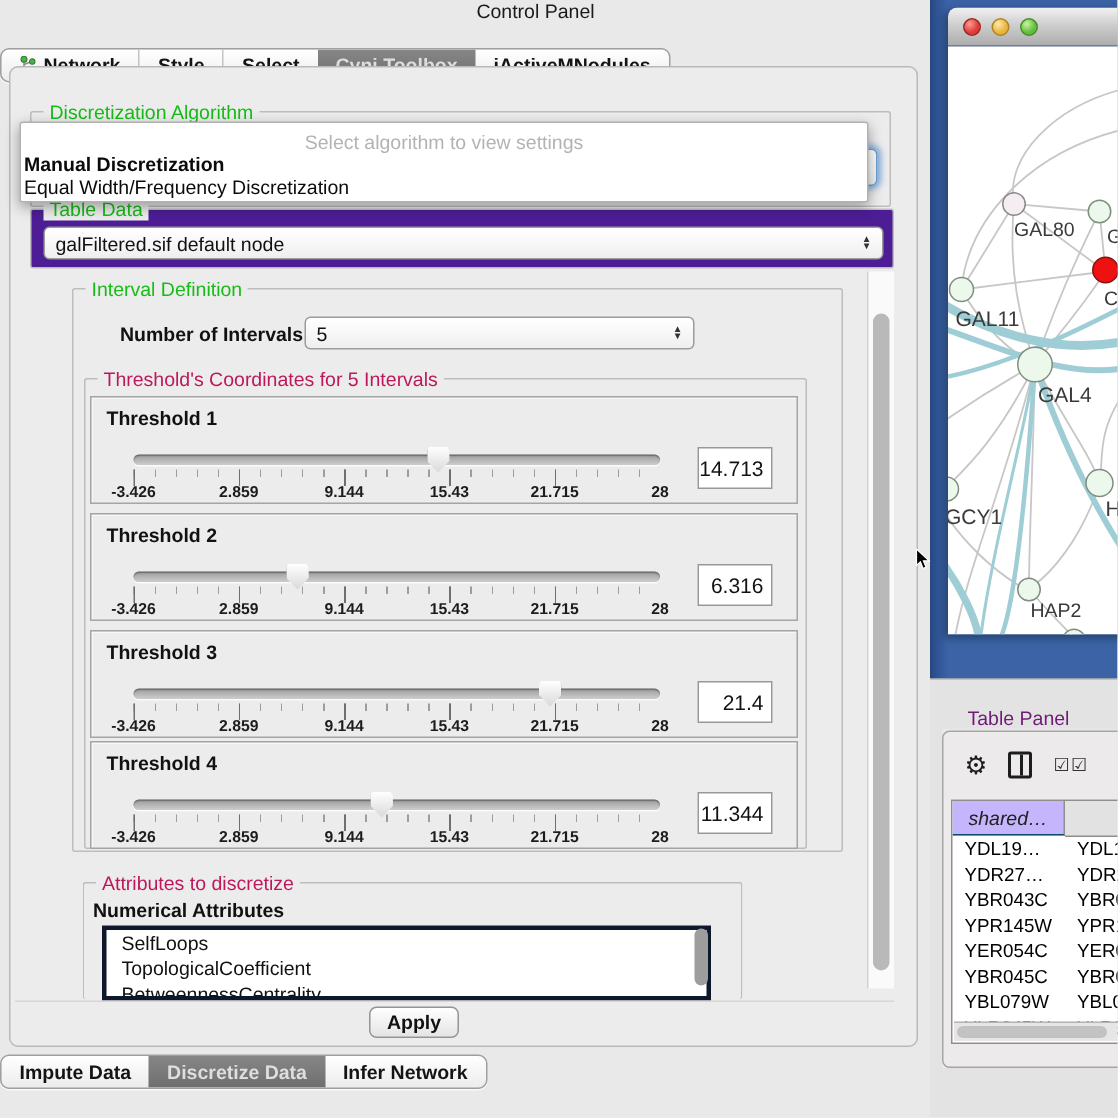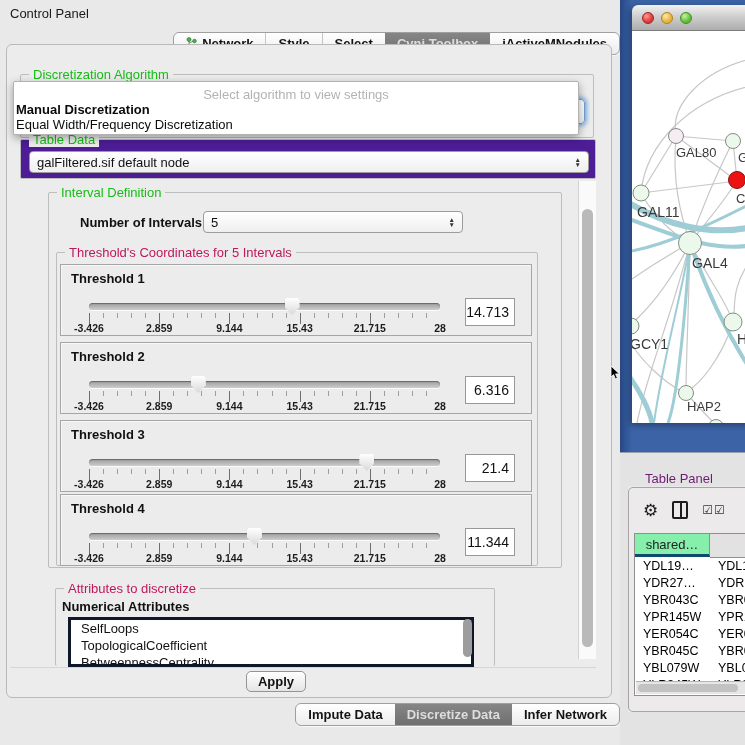--- a/index.html
+++ b/index.html
@@ -5,26 +5,26 @@
   html,body{margin:0;padding:0;}
   body{
     width:745px;height:745px;overflow:hidden;position:relative;
     background:#e9e9e9;font-family:"Liberation Sans",sans-serif;color:#111;
     -webkit-font-smoothing:antialiased;
   }
   .abs{position:absolute;}
 
   
   .control-panel{position:absolute;left:0;top:0;width:620px;height:745px;}
-  .cp-titlebar{position:absolute;left:0;top:0;width:714px;height:26px;display:flex;align-items:center;padding:0 10px;box-sizing:border-box;font-size:13px;color:#1a1a1a;}
+  .cp-titlebar{position:absolute;left:0;top:0;width:714px;height:26px;display:flex;align-items:center;padding:0 10px;box-sizing:border-box;font-size:13px;color:#1a1a1a;flex-direction:column;}
   .cp-title{font-size:13px;}
   .cp-ctrls{margin-left:auto;display:flex;gap:8px;align-items:center;}
   .cp-ctrl{font-size:12px;font-weight:bold;color:#222;cursor:default;}
 
-  .tab-strip{position:absolute;left:0;width:620px;display:flex;justify-content:flex-end;}
+  .tab-strip{position:absolute;left:0;width:620px;display:flex;justify-content:flex-start;}
   .top-tabs{top:32px;}
   .tabbar{display:flex;height:21px;border:1px solid #9f9f9f;border-radius:6px;background:linear-gradient(#ffffff,#ececec);overflow:hidden;box-shadow:0 1px 0 rgba(255,255,255,.7);}
   .tab{display:flex;align-items:center;gap:5px;padding:0 12px;font-size:13px;font-weight:600;color:#141414;white-space:nowrap;}
   .tab.sep{border-left:1px solid #c4c4c4;}
   .tab.selected{background:linear-gradient(#868686,#6f6f6f);color:#dedede;border-left:none;}
   .net-ico{width:11px;height:13px;display:inline-block;}
 
   .cp-outer{position:absolute;left:6px;top:44px;width:606px;height:654px;border:1px solid #b9b9b9;border-radius:6px;background:#ececec;box-sizing:border-box;}
 
   .group{position:absolute;border:1px solid #bdbdbd;border-radius:2px;box-sizing:border-box;}
@@ -83,21 +83,21 @@
   .table-card{position:absolute;left:628px;top:487px;width:130px;height:225px;background:#eceaea;border:1px solid #a5a5a5;border-radius:5px 0 0 5px;box-sizing:border-box;}
   .tp-toolbar{position:absolute;left:0;top:0;width:117px;height:44px;display:flex;align-items:center;gap:14px;padding-left:14px;box-sizing:border-box;}
   .gear{font-size:17px;color:#1d1d1d;line-height:17px;}
   .split-ico{width:16px;height:18px;border:2px solid #1d1d1d;border-radius:2px;position:relative;box-sizing:border-box;}
   .split-ico:before{content:"";position:absolute;left:50%;top:0;bottom:0;width:2px;background:#1d1d1d;}
   .checks{font-size:12px;color:#333;letter-spacing:1px;}
   .tp-table{position:absolute;left:5px;top:45px;width:150px;height:163px;background:#fff;border:1px solid #8f8f8f;overflow:hidden;box-sizing:border-box;}
   .tp-row{display:flex;height:17px;align-items:center;font-size:12.5px;color:#000;}
   .tp-head{height:23px;font-size:13px;color:#222;}
   .tp-c1{width:75px;padding-left:8px;box-sizing:border-box;flex:none;overflow:hidden;white-space:nowrap;}
-  .tp-head .tp-c1{background:#86efac;border-right:1px solid #8f8f8f;border-bottom:3px solid #0c4a6e;display:flex;align-items:center;justify-content:center;padding-left:0;height:100%;}
+  .tp-head .tp-c1{background:#c4b5fd;border-right:1px solid #8f8f8f;border-bottom:1px solid #0c4a6e;display:flex;align-items:center;justify-content:center;padding-left:0;height:100%;font-style:italic;}
   .tp-c2{padding-left:8px;overflow:hidden;white-space:nowrap;flex:1;}
   .tp-head .tp-c2{background:#e2e2e2;border-bottom:1px solid #8f8f8f;display:flex;align-items:center;justify-content:flex-end;height:100%;padding-right:2px;}
   .h-scroll{position:absolute;left:1px;right:1px;bottom:1px;height:12px;background:#e6e6e6;border-top:1px solid #b5b5b5;}
   .h-thumb{position:absolute;left:2px;top:2px;width:100px;height:8px;background:#c2c2c2;border-radius:4px;}
   .below-card{position:absolute;left:620px;top:712px;width:125px;height:33px;background:#e3e3e3;}
   .side-strip{position:absolute;left:620px;top:486px;width:8px;height:226px;background:#e3e3e3;}
 
   .cursor{position:absolute;left:610px;top:366px;z-index:60;}
 </style>
 </head>

